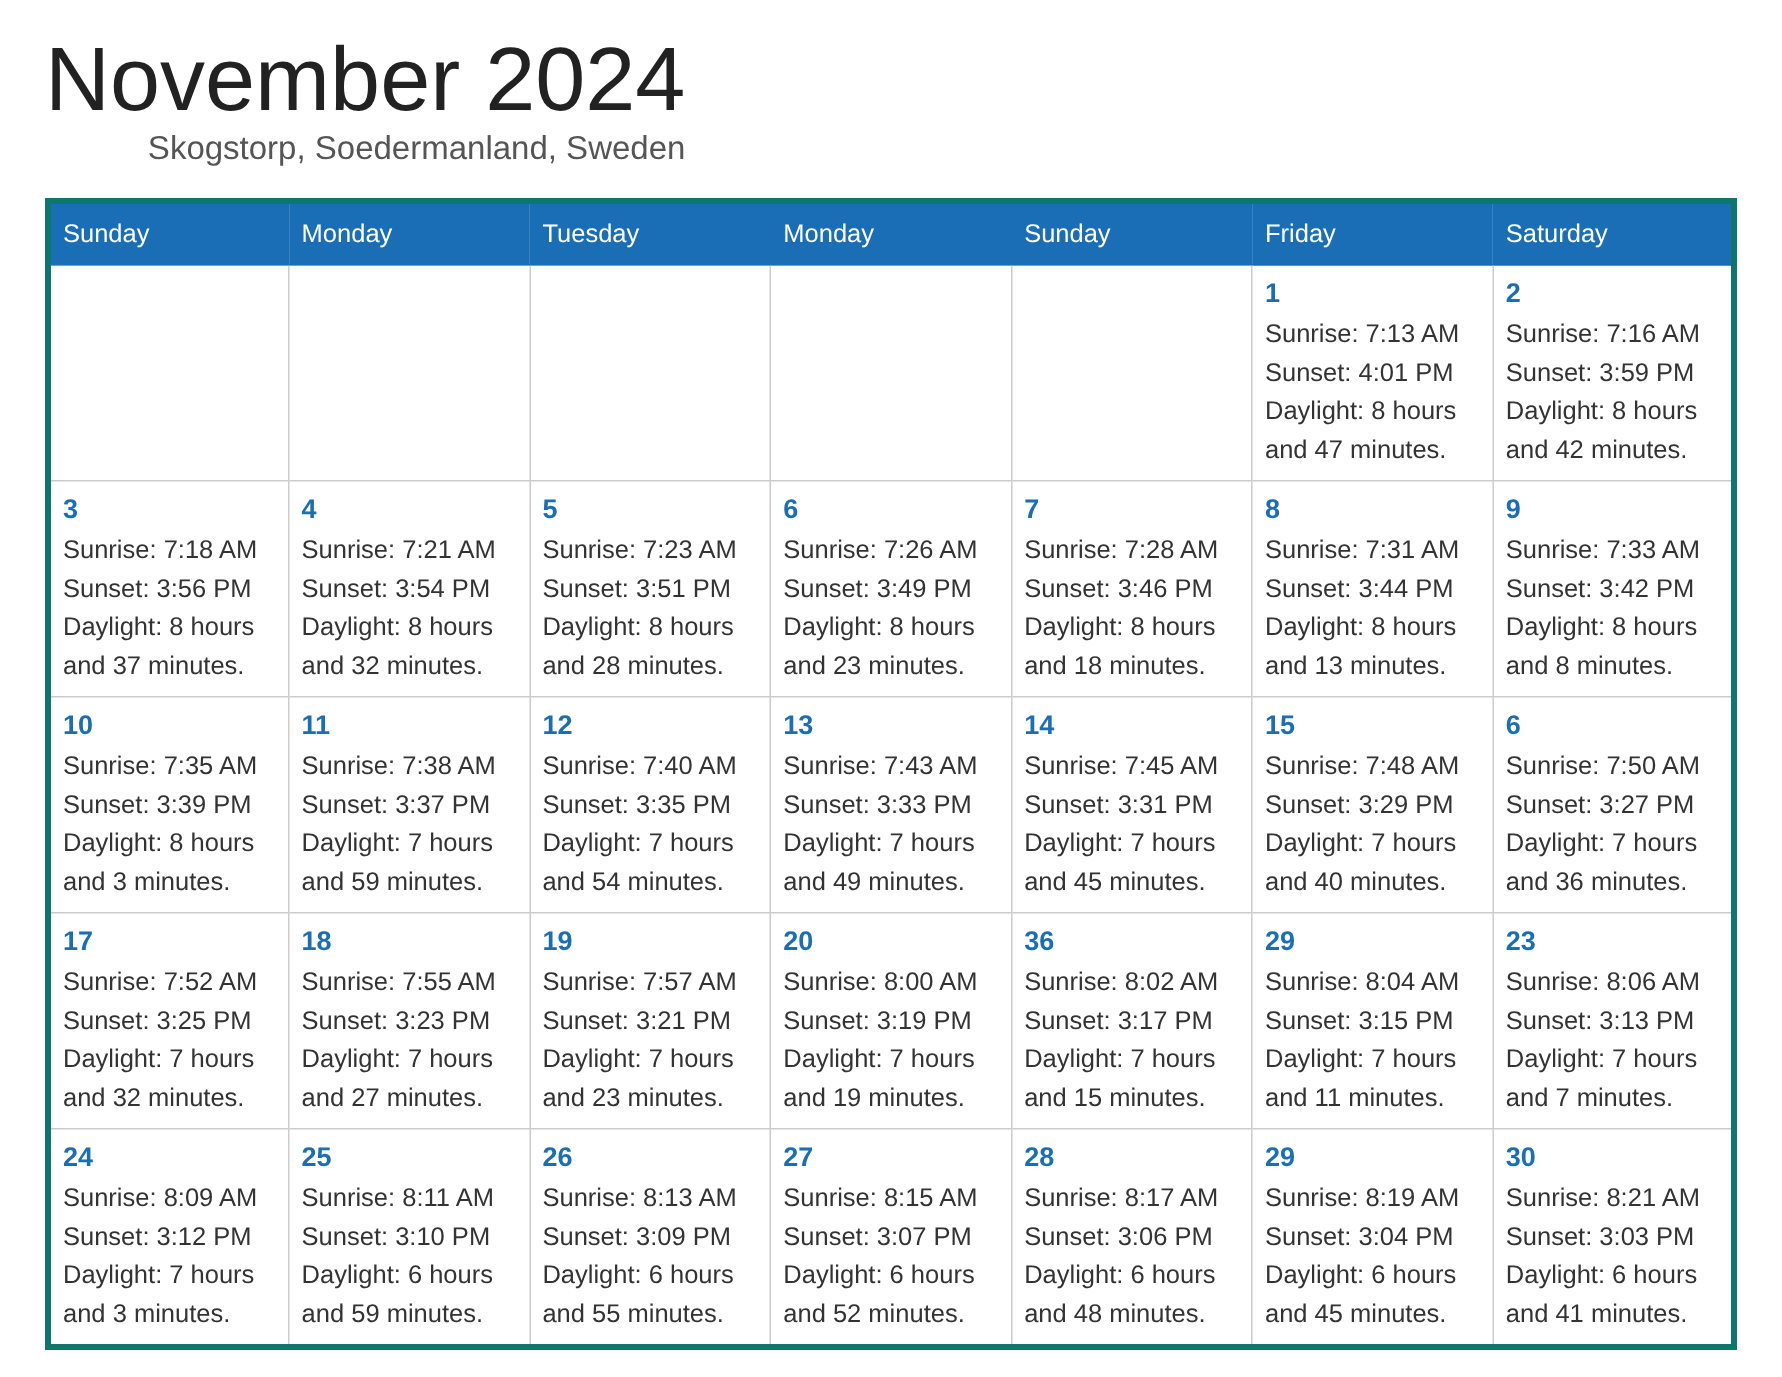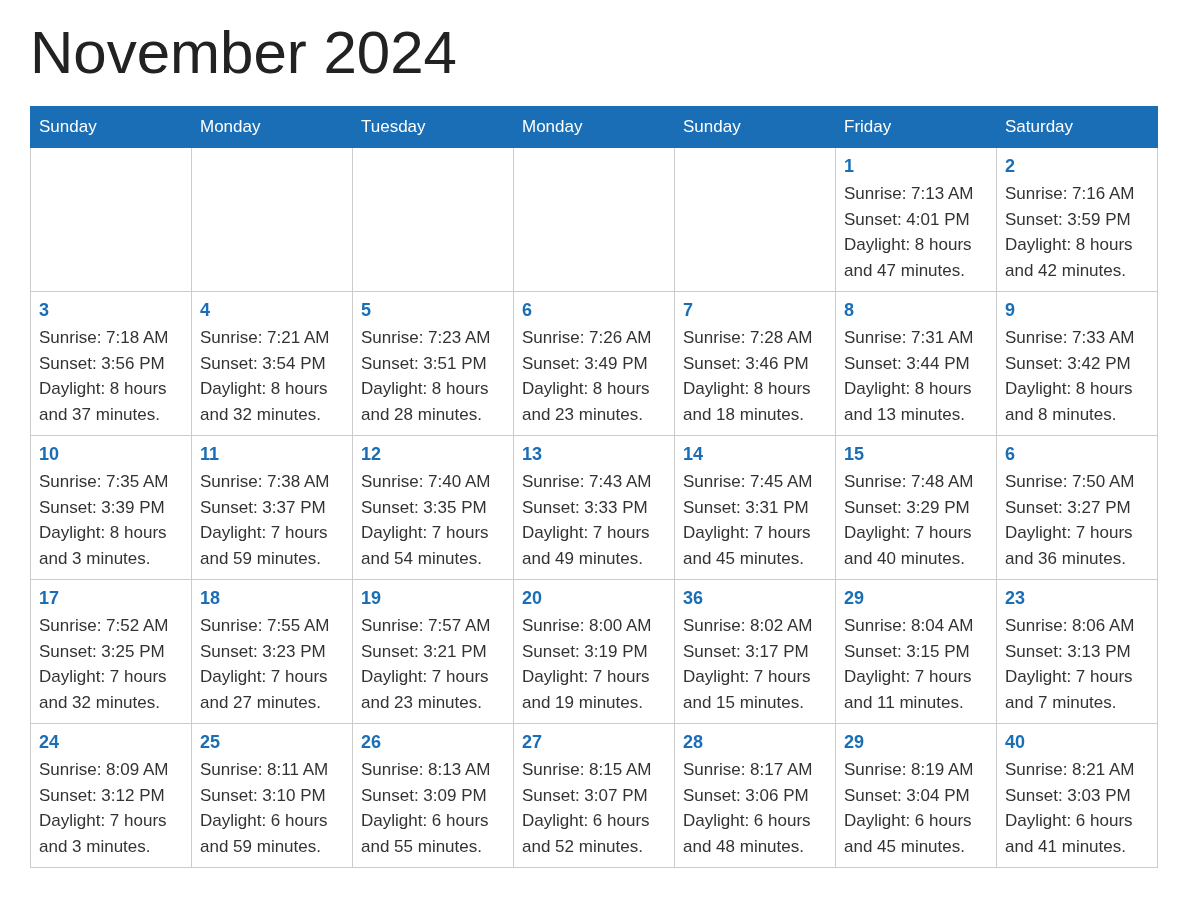--- a/index.html
+++ b/index.html
@@ -31,21 +31,21 @@
       line-height: 1.1;
     }
     .location {
       font-size: 22px;
       color: #555;
       font-weight: normal;
     }
     .calendar {
       width: 100%;
       border-collapse: collapse;
-      border: 1px solid #0f766e;
+      border: 4px solid #0f766e;
     }
     .calendar th {
       background-color: #1a6eb5;
       color: #fff;
       padding: 10px 8px;
       font-size: 17px;
       font-weight: normal;
       text-align: left;
       border: 1px solid #1a6eb5;
     }
@@ -76,20 +76,21 @@
     tr.week-row td {
       height: 120px;
     }
   </style>
 </head>
 <body>
 
 <div class="header">
   <div class="title-area">
     <div class="month-title">November 2024</div>
+    <div class="location">Skogstorp, Soedermanland, Sweden</div>
   </div>
 </div>
 
 <table class="calendar">
   <thead>
     <tr>
     <th>Sunday</th>
         <th>Monday</th>
         <th>Tuesday</th>
         <th>Monday</th>
@@ -223,18 +224,18 @@
         </td>
         <td>
           <span class="day-number">28</span>
           <div class="day-info">Sunrise: 8:17 AM<br>Sunset: 3:06 PM<br>Daylight: 6 hours<br>and 48 minutes.</div>
         </td>
         <td>
           <span class="day-number">29</span>
           <div class="day-info">Sunrise: 8:19 AM<br>Sunset: 3:04 PM<br>Daylight: 6 hours<br>and 45 minutes.</div>
         </td>
         <td>
-          <span class="day-number">40</span>
+          <span class="day-number">30</span>
           <div class="day-info">Sunrise: 8:21 AM<br>Sunset: 3:03 PM<br>Daylight: 6 hours<br>and 41 minutes.</div>
         </td>
       </tr>
     </tbody>
 </table>
 
 </body></html>

